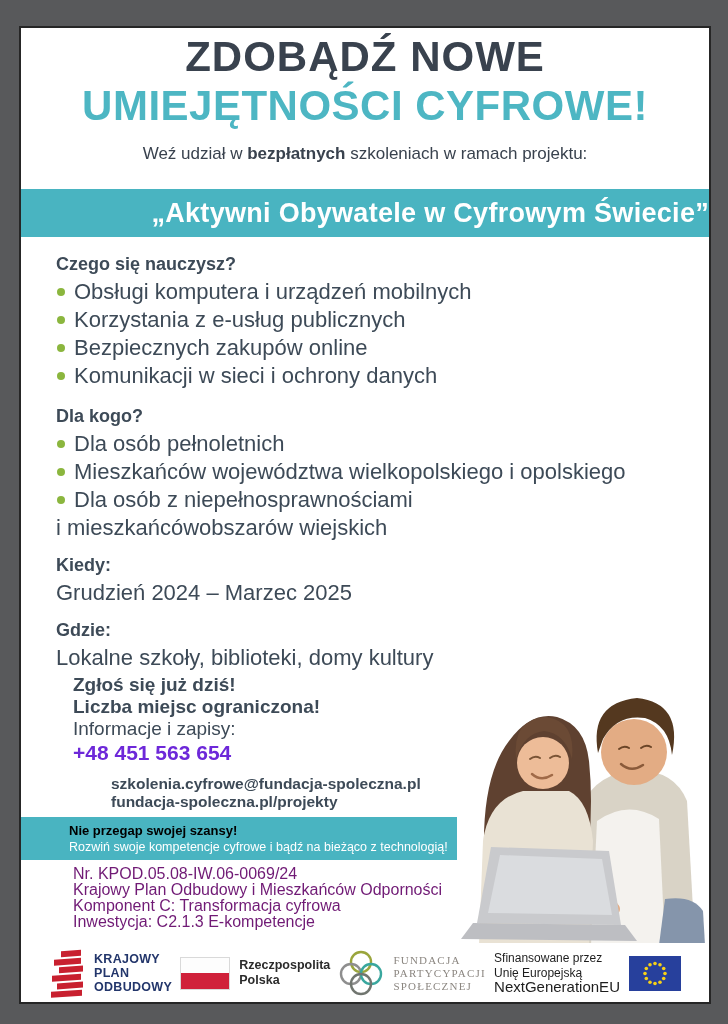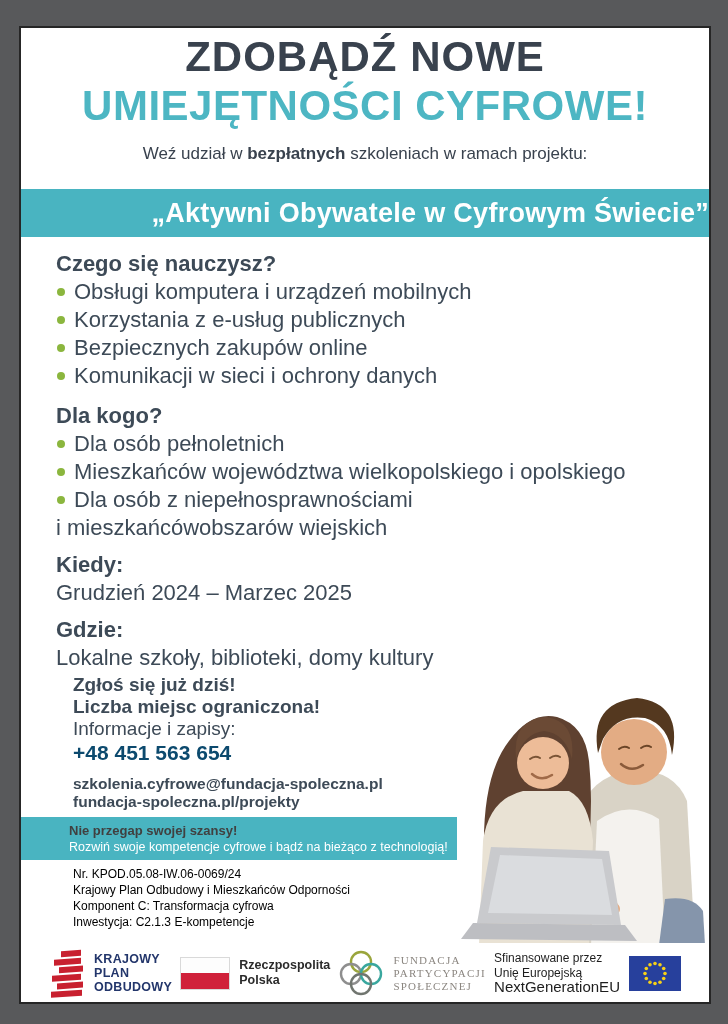--- a/index.html
+++ b/index.html
@@ -17,45 +17,45 @@
          font-size:17px;color:#39424e;}
   .intro b{font-weight:bold;}
 
   
   .project-banner{position:absolute;top:161px;left:0;right:0;height:48px;background:#49b4c1;
                   display:flex;align-items:center;justify-content:flex-end;}
   .project-banner span{color:#fff;font-size:27px;font-weight:bold;letter-spacing:0.3px;}
 
   
   .main{position:absolute;top:222px;left:35px;right:15px;color:#3d4a57;font-size:22px;}
-  .main h2{margin:0;font-size:22px;font-weight:bold;line-height:28px;}
+  .main h2{margin:0;font-size:18px;font-weight:bold;line-height:28px;}
   .main h2.gap{margin-top:12px;}
   .main h2.gap-sm{margin-top:9px;}
   .blist{list-style:none;margin:0;padding:0;}
   .blist li{position:relative;padding-left:18px;line-height:28px;}
   .dot{position:absolute;left:1px;top:10px;width:8px;height:8px;border-radius:50%;background:#8bb63e;}
   .plainline{line-height:28px;}
 
   
   .contact{position:absolute;top:646px;left:52px;color:#3d4a57;}
   .contact .c-bold{font-size:19px;font-weight:bold;line-height:22px;}
   .contact .c-reg{font-size:19px;line-height:22px;}
-  .contact .c-phone{font-size:21px;font-weight:bold;line-height:25px;color:#0c4a6e;}
-  .contact .c-small{font-size:15.5px;font-weight:bold;line-height:18px;}
+  .contact .c-phone{font-size:21px;font-weight:bold;line-height:25px;color:#6d28d9;}
+  .contact .c-small{font-size:15.5px;font-weight:bold;line-height:18px;margin-left:38px;}
   .contact .c-space{height:10px;}
 
   
   .cta-banner{position:absolute;top:789px;left:0;width:436px;height:43px;background:#49b4c1;
               display:flex;flex-direction:column;justify-content:center;padding-left:48px;
               box-sizing:border-box;overflow:hidden;z-index:1;}
-  .cta-banner .l1{color:#404040;font-size:13px;font-weight:bold;line-height:17px;white-space:nowrap;}
+  .cta-banner .l1{color:#000000;font-size:13px;font-weight:bold;line-height:17px;white-space:nowrap;}
   .cta-banner .l2{color:#fff;font-size:12.5px;line-height:16px;white-space:nowrap;}
 
   
-  .reference{position:absolute;top:838px;left:52px;color:#000000;font-size:12px;line-height:16px;}
+  .reference{position:absolute;top:838px;left:52px;color:#701a75;font-size:16px;line-height:16px;}
 
   
   .footer{position:absolute;left:0;right:0;top:915px;height:60px;display:flex;align-items:center;
           justify-content:space-between;padding:0 28px;background:#fff;z-index:2;}
   .logo-group{display:flex;align-items:center;gap:9px;}
   .kpo-text{color:#23366b;font-size:12.5px;font-weight:bold;line-height:14px;letter-spacing:0.3px;}
   .pl-flag{width:50px;height:33px;border:1px solid #d9d9d9;box-sizing:border-box;}
   .pl-flag .w{height:50%;background:#fdfdfd;}
   .pl-flag .r{height:50%;background:#d0213a;}
   .pl-text{color:#2b2b2b;font-size:12.5px;font-weight:600;line-height:15px;}

